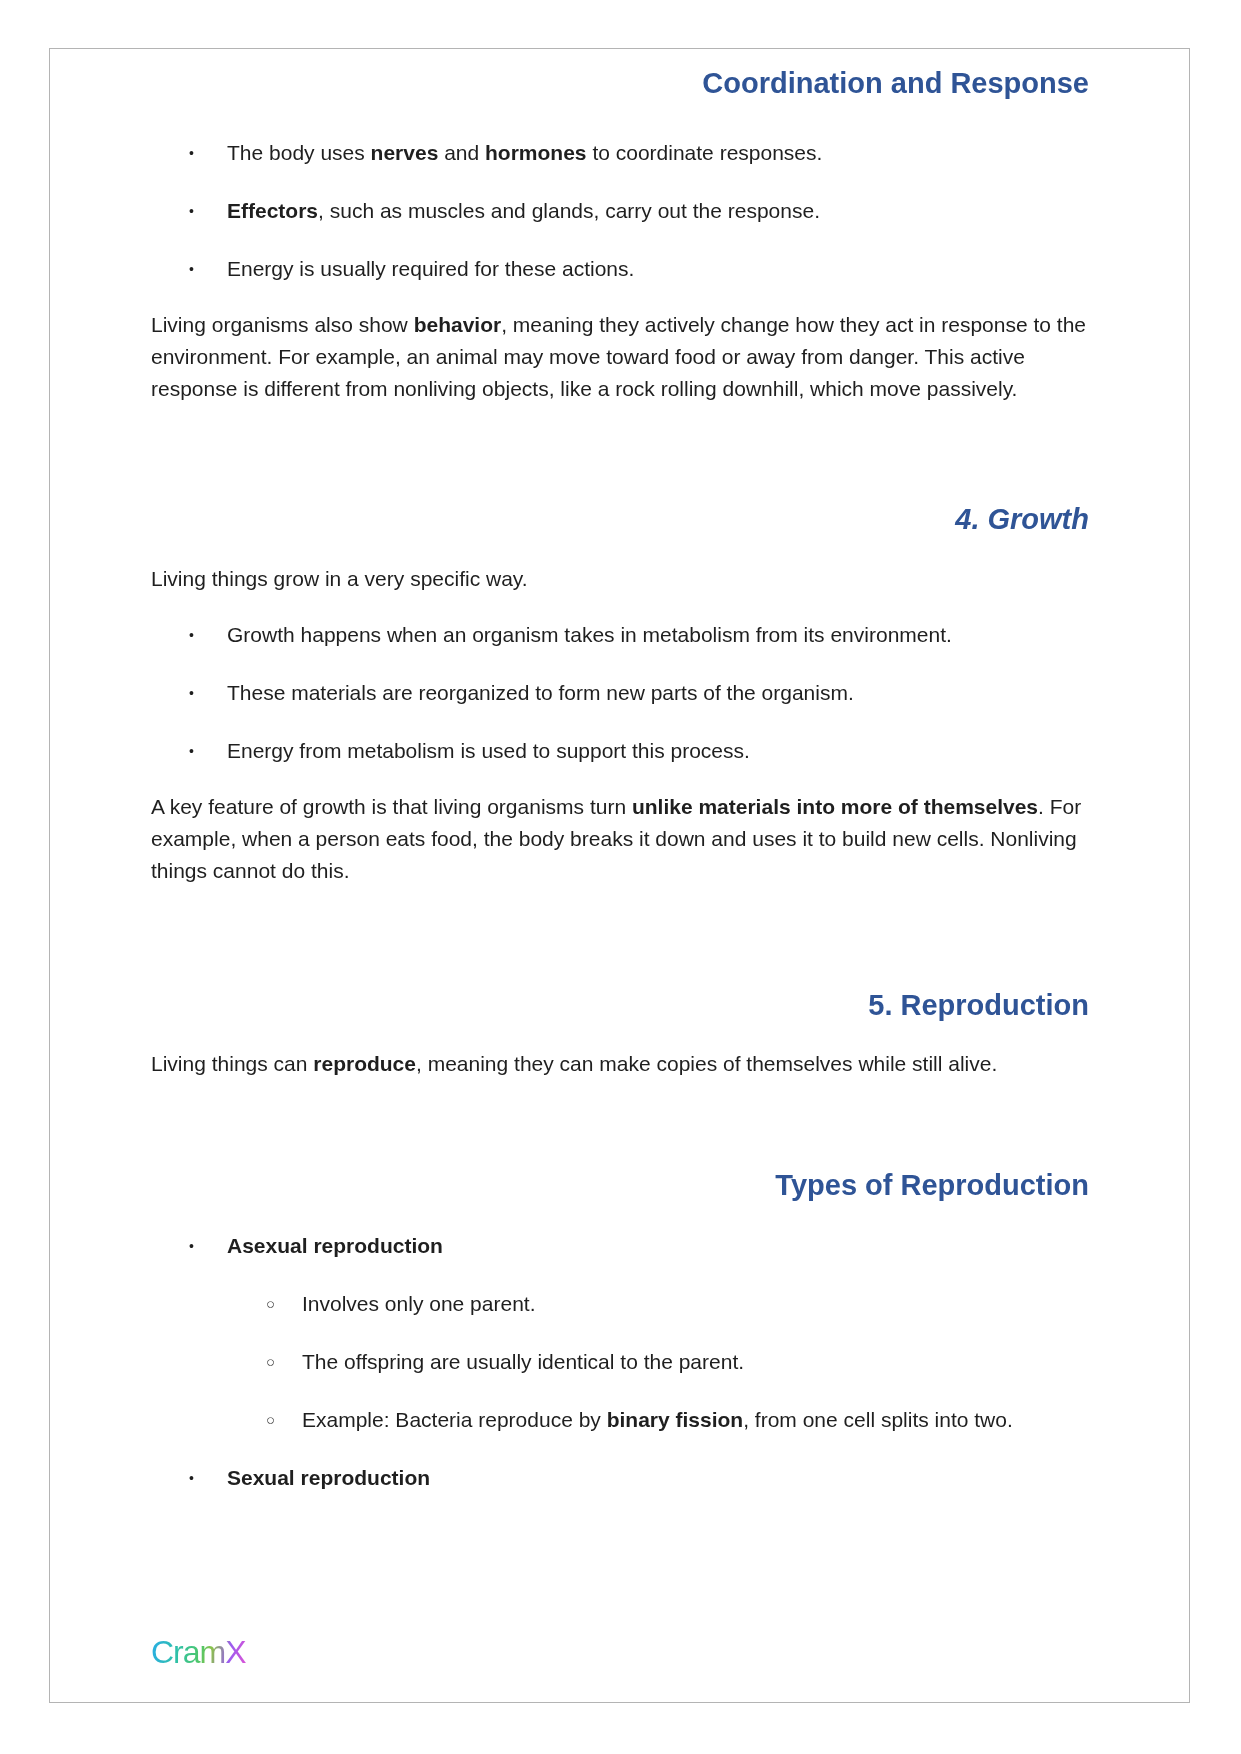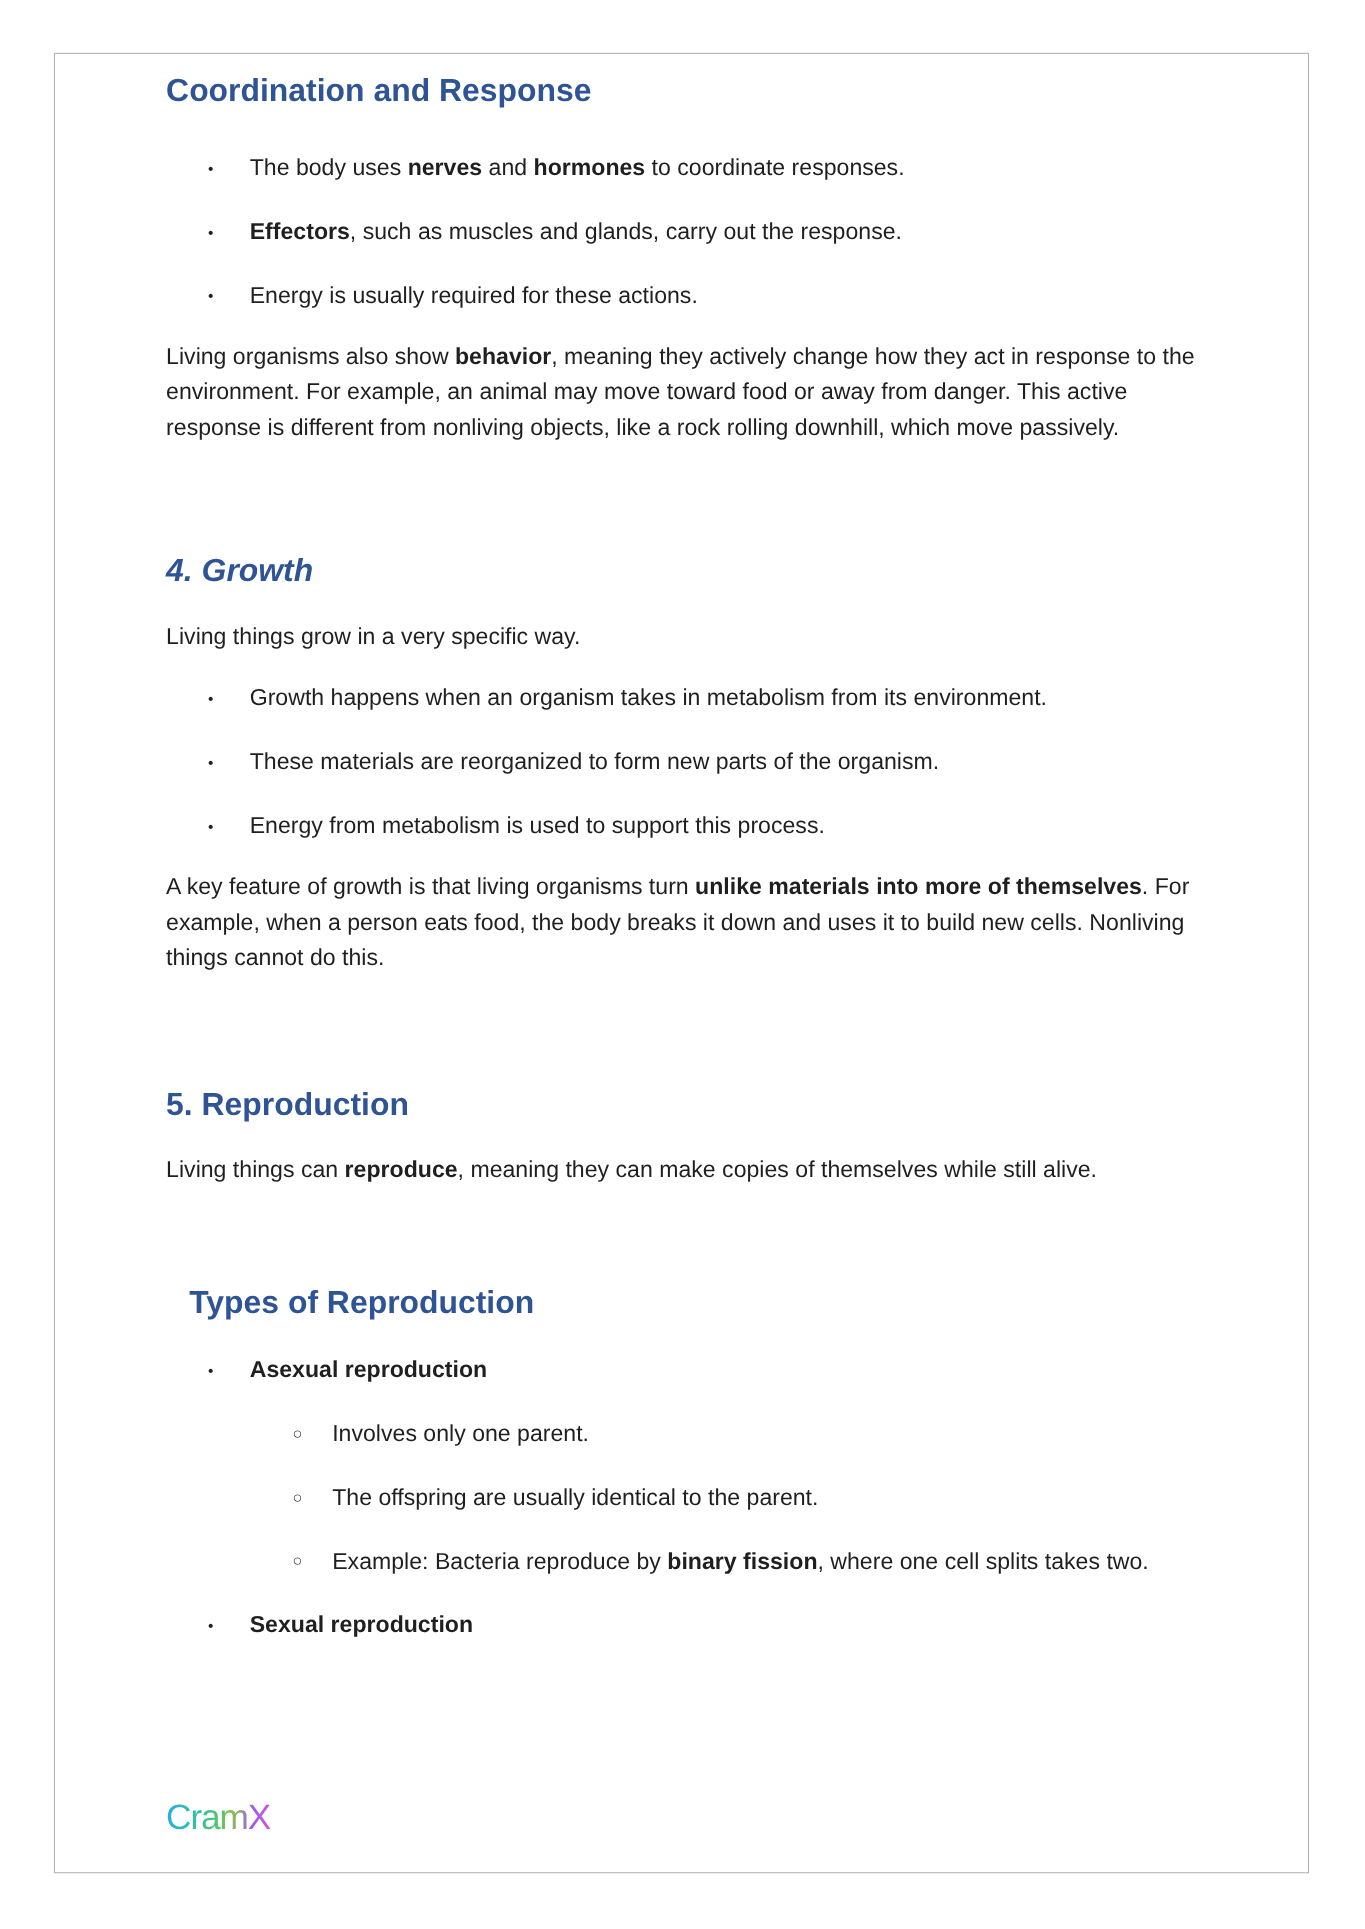--- a/index.html
+++ b/index.html
@@ -36,20 +36,21 @@
     font-weight: bold;
     color: #111111;
     text-align: right;
   }
   .sec-heading {
     margin: 0;
     font-size: 29px;
     line-height: 38px;
     font-weight: bold;
     color: #2F5496;
+    text-align: right;
   }
   #h-coordination { margin-top: 15px; }
   #h-growth       { margin-top: 95px; font-style: italic; }
   #h-reproduction { margin-top: 99px; }
   #h-types        { margin-top: 86px; margin-left: 21px; }
 
   .para { margin: 24px 0 0 0; }
   .intro { margin: 25px 0 0 0; }
 
   .blist { margin: 0; padding: 0; list-style: none; }
@@ -176,21 +177,21 @@
       <li class="li li-l2">
         <span class="marker">○</span>
         <span class="li-text"><span>Involves only one parent.</span></span>
       </li>
       <li class="li li-l2">
         <span class="marker">○</span>
         <span class="li-text"><span>The offspring are usually identical to the parent.</span></span>
       </li>
       <li class="li li-l2">
         <span class="marker">○</span>
-        <span class="li-text"><span>Example: Bacteria reproduce by </span><span class="b">binary fission</span><span>, where one cell splits takes two.</span></span>
+        <span class="li-text"><span>Example: Bacteria reproduce by </span><span class="b">binary fission</span><span>, from one cell splits into two.</span></span>
       </li>
       <li class="li li-l1">
         <span class="marker">•</span>
         <span class="li-text"><span class="b">Sexual reproduction</span></span>
       </li>
     </ul>
 
   </div>
 
   <div class="footer-logo">CramX</div>

